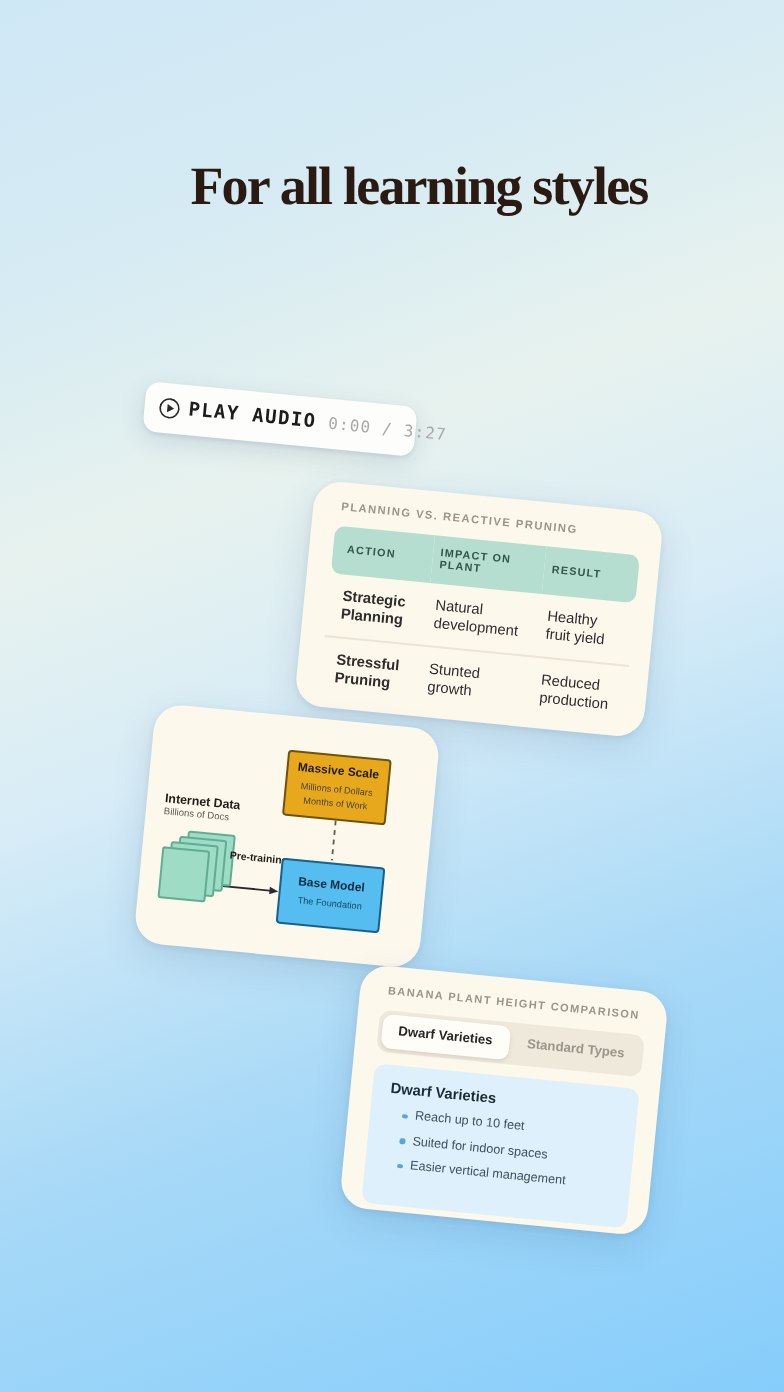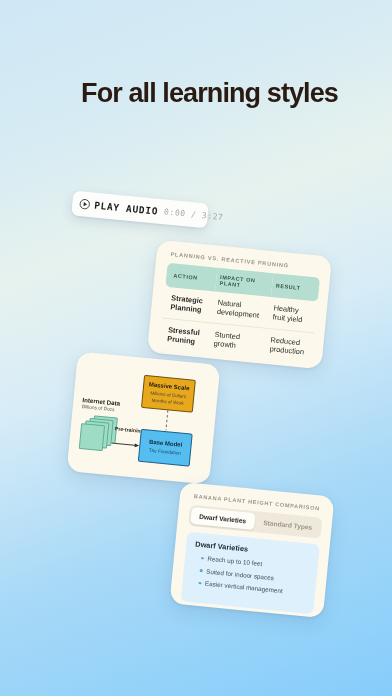--- a/index.html
+++ b/index.html
@@ -7,21 +7,21 @@
     width:392px;height:696px;overflow:hidden;position:relative;
     font-family:"Liberation Sans",sans-serif;
     background:linear-gradient(160deg,#cfe8f6 0%,#d6ebf3 18%,#e7f2ee 34%,#d7ecf7 50%,#a8d9f7 72%,#86cdfb 100%);
   }
   .stage{position:absolute;inset:0;}
 
   
   .headline{
     position:absolute;left:0;right:0;top:78px;text-align:center;
     font-size:27px;font-weight:bold;letter-spacing:-0.9px;
-    color:#2b1a12;font-family:Liberation Sans, sans-serif;padding-left:27px;
+    color:#2b1a12;font-family:Liberation Serif, serif;padding-left:27px;
   }
 
   
   .card{
     position:absolute;background:#fdf8ec;border-radius:14px;
     box-shadow:0 6px 18px rgba(40,70,110,.13), 0 1px 3px rgba(40,70,110,.10);
   }
 
   
   .audio-pill{

